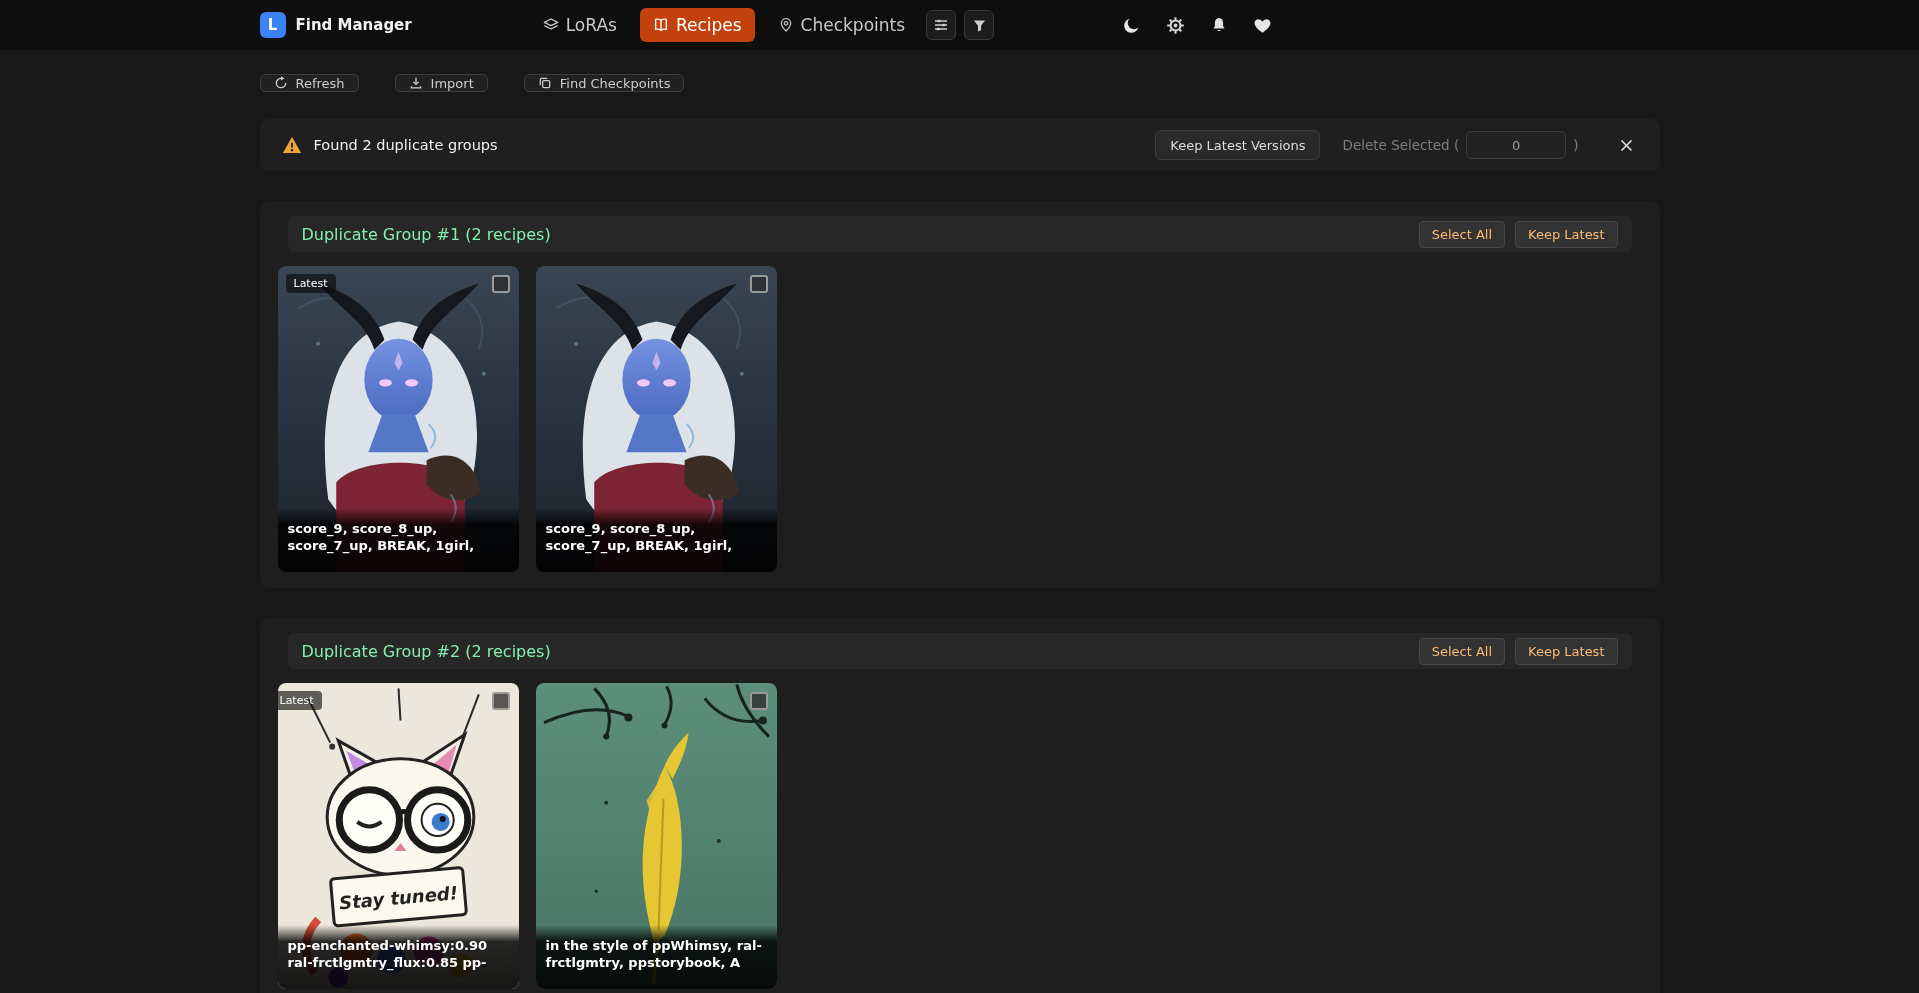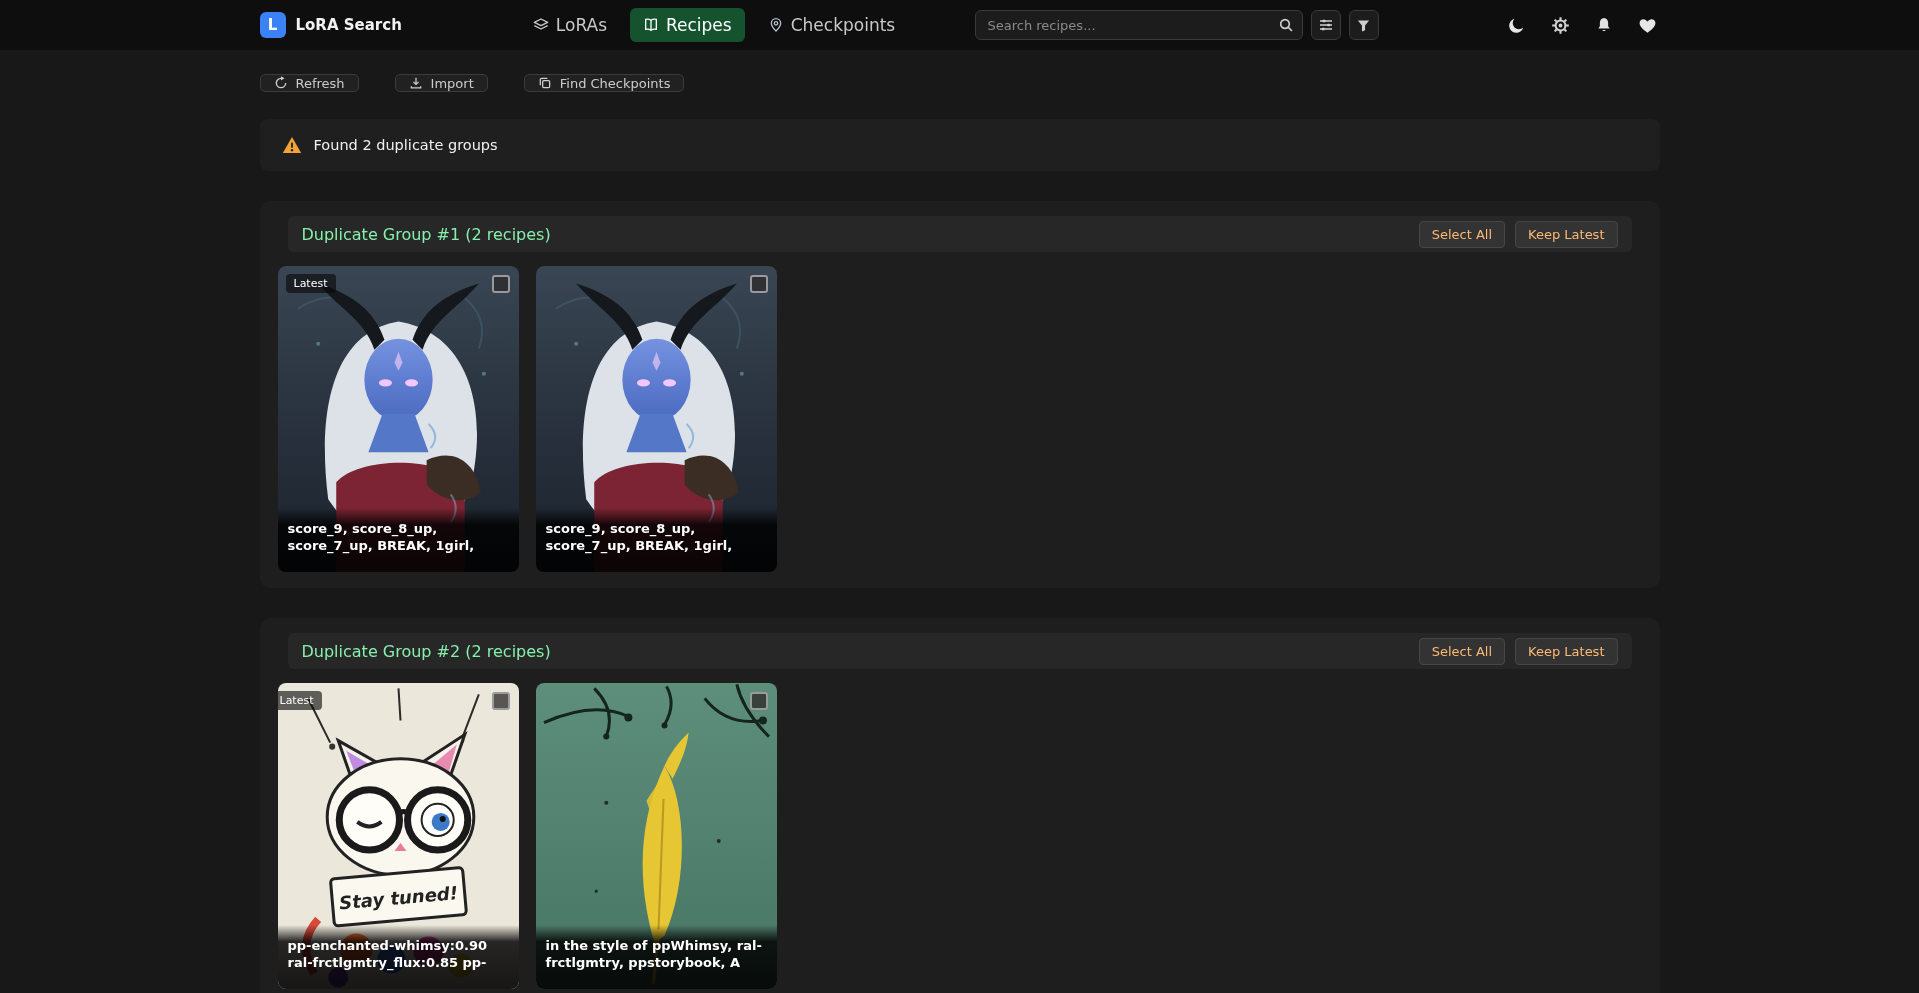--- a/index.html
+++ b/index.html
@@ -9,21 +9,21 @@
   
   .navbar { height:50px; background:#0e0e0e; display:flex; align-items:center; }
   .nav-inner { width:1400px; margin:0 auto; display:flex; align-items:center; height:100%; }
   .brand { display:flex; align-items:center; gap:10px; cursor:pointer; }
   .logo { width:26px; height:26px; border-radius:6px; background:#3b82f6; color:#fff;
     font-weight:bold; display:flex; align-items:center; justify-content:center; font-size:15px; }
   .brand-name { font-weight:bold; font-size:15px; color:#f2f2f2; }
   .tabs { display:flex; align-items:center; gap:10px; margin-left:118px; }
   .tab { display:flex; align-items:center; gap:7px; padding:7px 13px; border-radius:6px;
     font-size:17px; color:#c9c9c9; cursor:pointer; white-space:nowrap; }
-  .tab.active { background:#14532d; color:#fff; }
+  .tab.active { background:#c2410c; color:#fff; }
   .search-wrap { margin-left:auto; position:relative; }
   .search-input { width:328px; height:30px; background:#1c1c1c; border:1px solid #3a3a3a;
     border-radius:6px; color:#ddd; padding:0 34px 0 12px; font-size:13px; outline:none;
     font-family:inherit; }
   .search-input::placeholder { color:#8a8a8a; }
   .search-ico { position:absolute; right:9px; top:7px; cursor:pointer; line-height:0; }
   .icon-btn { width:30px; height:30px; background:#1c1c1c; border:1px solid #3a3a3a;
     border-radius:6px; display:flex; align-items:center; justify-content:center;
     margin-left:8px; cursor:pointer; }
   .nav-icons { display:flex; align-items:center; gap:19px; margin-left:125px; }
@@ -152,21 +152,21 @@
         <circle cx="182" cy="160" r="2" fill="#1d2f27"></circle>
       <circle cx="60" cy="210" r="1.6" fill="#1d2f27"></circle>
     </symbol>
   </defs>
 </svg>
 
 <nav class="navbar">
   <div class="nav-inner">
     <div class="brand">
       <span class="logo">L</span>
-      <span class="brand-name">LoRA Search</span>
+      <span class="brand-name">Find Manager</span>
     </div>
 
     <div class="tabs">
       <a class="tab">
         <span style="line-height:0">
           <svg width="16" height="16" viewBox="0 0 24 24" fill="none" stroke="#c9c9c9" stroke-width="2" stroke-linejoin="round">
               <path d="M12 3 L22 8 L12 13 L2 8 Z"></path>
               <path d="M2 13 L12 18 L22 13"></path>
             </svg>
         </span>
@@ -185,29 +185,20 @@
         <span style="line-height:0">
           <svg width="16" height="16" viewBox="0 0 24 24" fill="none" stroke="#b9bfc8" stroke-width="2">
               <path d="M12 21 C12 21 5 14.5 5 9.5 A7 7 0 0 1 19 9.5 C19 14.5 12 21 12 21 Z"></path>
               <circle cx="12" cy="9.5" r="2.6"></circle>
             </svg>
         </span>
         <span>Checkpoints</span>
       </a>
     </div>
 
-    <div class="search-wrap">
-      <input class="search-input" type="text" placeholder="Search recipes..." style="">
-      <span class="search-ico">
-        <svg width="16" height="16" viewBox="0 0 24 24" fill="none" stroke="#cfcfcf" stroke-width="2.4">
-            <circle cx="10.5" cy="10.5" r="6.5"></circle>
-            <path d="M15.5 15.5 L21 21"></path>
-          </svg>
-      </span>
-    </div>
 
     <button class="icon-btn">
       <span style="line-height:0">
         <svg width="16" height="16" viewBox="0 0 24 24">
             <path d="M3 6 H21 M3 12 H21 M3 18 H21" stroke="#cfcfcf" stroke-width="2" fill="none"></path>
             <rect x="7" y="4" width="4" height="4" rx="1" fill="#cfcfcf"></rect>
             <rect x="14" y="10" width="4" height="4" rx="1" fill="#cfcfcf"></rect>
             <rect x="6" y="16" width="4" height="4" rx="1" fill="#cfcfcf"></rect>
           </svg>
       </span>
@@ -290,20 +281,35 @@
 
   <div class="alert">
     <span class="warn">
       <svg width="20" height="20" viewBox="0 0 24 24">
           <path d="M12 2.5 L23 21.5 H1 Z" fill="#f0a437"></path>
           <rect x="10.9" y="9" width="2.2" height="6.5" rx="1" fill="#1f1f1f"></rect>
           <circle cx="12" cy="18.2" r="1.4" fill="#1f1f1f"></circle>
         </svg>
     </span>
     <span class="alert-msg">Found 2 duplicate groups</span>
+    <div class="alert-right">
+      <button class="klv-btn">Keep Latest Versions</button>
+      <div class="del-sel">
+        <span>Delete Selected (</span>
+        <input class="count-input" type="text" value="0" style="">
+        <span>)</span>
+      </div>
+      <button class="close-btn">
+        <span style="line-height:0">
+          <svg width="15" height="15" viewBox="0 0 24 24" stroke="#e2e2e2" stroke-width="2.6">
+              <path d="M4 4 L20 20 M20 4 L4 20"></path>
+            </svg>
+        </span>
+      </button>
+    </div>
   </div>
 
   <section class="group">
     <header class="group-header">
       <h2 class="group-title">Duplicate Group #1 (2 recipes)</h2>
       <div class="group-actions">
         <button class="gbtn">Select All</button>
         <button class="gbtn">Keep Latest</button>
       </div>
     </header>

